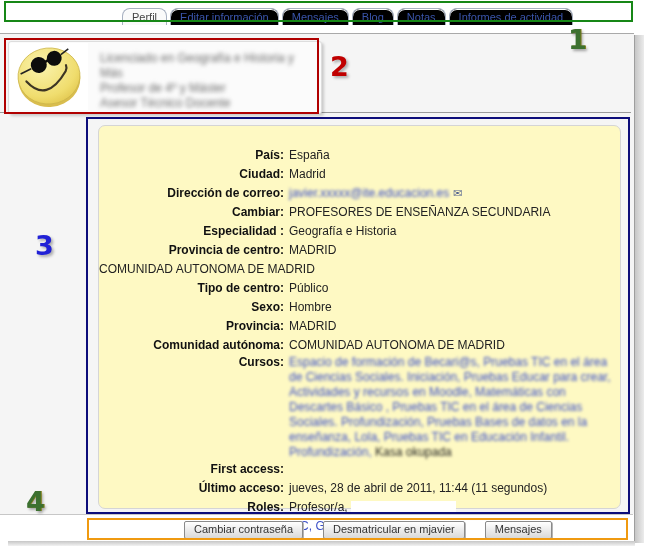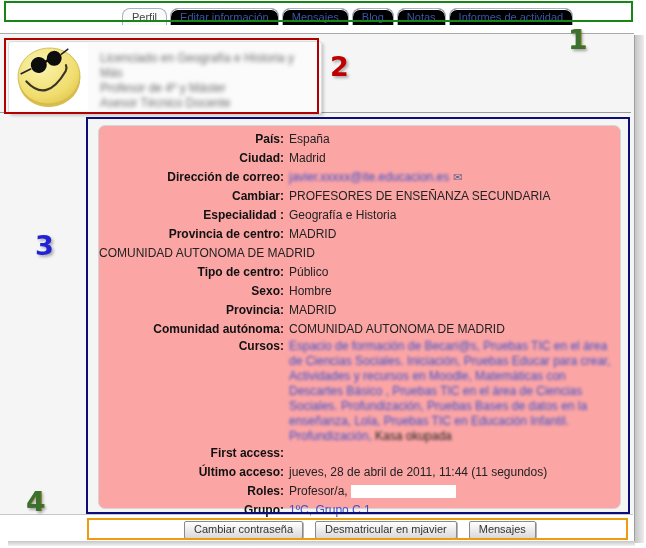--- a/index.html
+++ b/index.html
@@ -46,39 +46,39 @@
     box-shadow:2px 2px 3px rgba(0,0,0,0.18);}
   .avatar-box{position:absolute;left:10px;top:43px;width:78px;height:67px;background:#ffffff;}
   .summary-text{position:absolute;left:100px;top:51px;width:215px;
     font-size:12px;line-height:15px;color:#6b6b6b;filter:blur(2.2px);}
   .red-box{position:absolute;left:4px;top:38px;width:315px;height:76px;
     border:2px solid #b00000;box-sizing:border-box;z-index:21;pointer-events:none;}
   
   .navy-box{position:absolute;left:86px;top:117px;width:544px;height:397px;
     border:2px solid #0d0d7a;box-sizing:border-box;z-index:21;pointer-events:none;}
   .details-panel{position:absolute;left:98px;top:125px;width:523px;height:384px;
-    box-sizing:border-box;background:#fca5a5;border:1px solid #d5d5d5;border-radius:7px;
-    padding-top:4px;}
+    box-sizing:border-box;background:#fef9c3;border:1px solid #d5d5d5;border-radius:7px;
+    padding-top:20px;}
   .drow{display:flex;font-size:12px;line-height:19px;}
   .dlbl{width:190px;box-sizing:border-box;padding-right:5px;text-align:right;
     font-weight:bold;color:#111111;white-space:nowrap;}
   .dval{flex:1;color:#222222;padding-right:6px;}
   .drow.cursos{line-height:15px;}
   .drow.cursos .dlbl{line-height:15px;}
   a.link,.link{color:#3c50c8;text-decoration:none;cursor:pointer;}
   .blur-mail{filter:blur(1.6px);}
   .blur-links{filter:blur(1.7px);}
   .blur-dark{color:#222222;filter:blur(1.7px);}
   .envelope{font-size:11px;color:#51618f;margin-left:4px;filter:none;display:inline-block;}
   .whiteout{display:inline-block;width:105px;height:13px;background:#ffffff;
     vertical-align:middle;margin-left:3px;}
   
   .orange-box{position:absolute;left:87px;top:518px;width:541px;height:22px;
     border:2px solid #f09a10;box-sizing:border-box;z-index:21;pointer-events:none;}
-  .btnrow{position:absolute;left:184px;top:521px;display:flex;gap:12px;z-index:10;}
+  .btnrow{position:absolute;left:184px;top:521px;display:flex;gap:20px;z-index:10;}
   .btn{
     font-family:"Liberation Sans",sans-serif;font-size:11px;line-height:13px;
     padding:1px 9px 2px 9px;white-space:nowrap;color:#333;
     background:linear-gradient(180deg,#ffffff,#d9d9d9);
     border:1px solid #8a8a8a;border-radius:2px;box-shadow:1px 1px 0 #b5b5b5;cursor:pointer;
   }
 </style>
 </head>
 <body>
 

